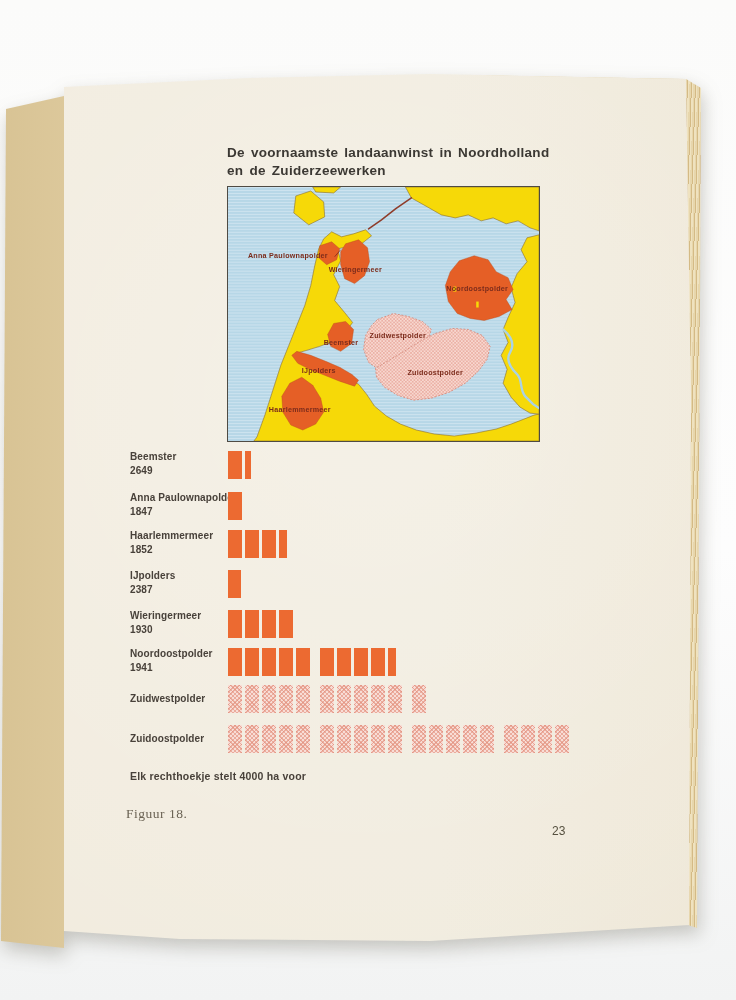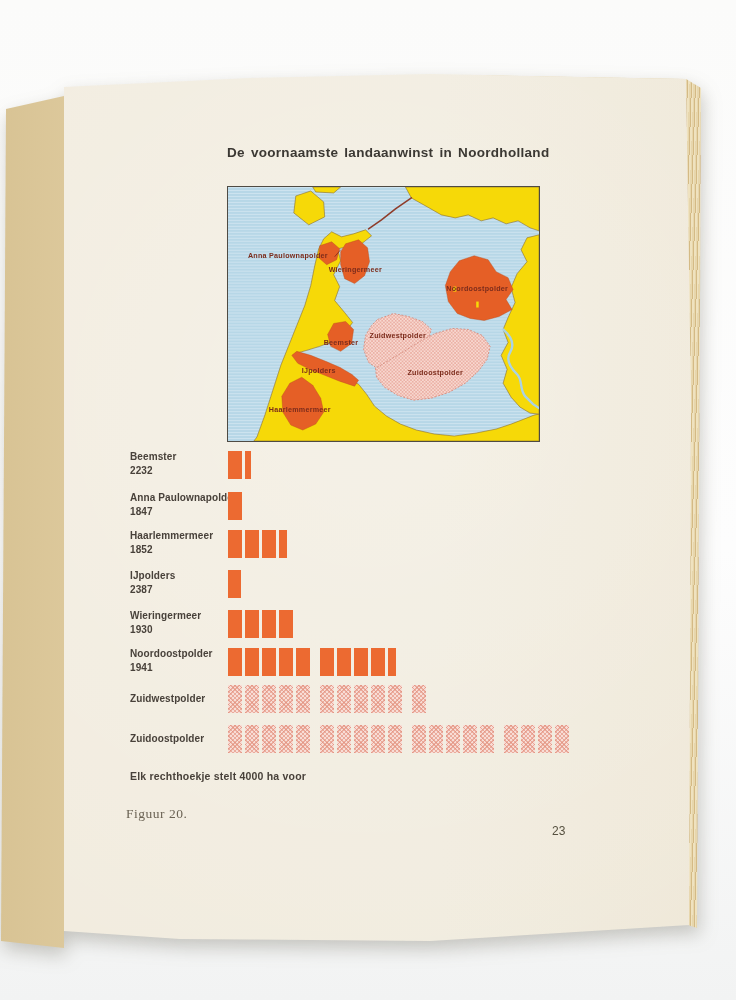--- a/index.html
+++ b/index.html
@@ -81,20 +81,21 @@
 
 <div class="book-wrap">
   <div class="under-pages-left"></div>
   <div class="right-stack"></div>
   <div class="top-stack"></div>
 
   <div class="page">
 
     <div class="page-title">
       <div>De voornaamste landaanwinst in Noordholland</div>
+      <div>en de Zuiderzeewerken</div>
     </div>
 
     <div class="map-box">
       <svg viewBox="0 0 312 255" preserveAspectRatio="none">
         <defs>
           <pattern id="waterStripes" width="4" height="3" patternUnits="userSpaceOnUse">
             <rect width="4" height="3" fill="#cde3ef"></rect>
             <rect y="1.4" width="4" height="1.2" fill="#a9cfe2"></rect>
           </pattern>
           <pattern id="hatch" width="3.4" height="3.4" patternUnits="userSpaceOnUse">
@@ -151,21 +152,21 @@
         <text class="map-label" x="96" y="159">Beemster</text>
         <text class="map-label" x="74" y="187">IJpolders</text>
         <text class="map-label" x="41" y="226">Haarlemmermeer</text>
       </svg>
     </div>
 
     <div id="bar-chart">
         <div class="bar-row">
           <div class="bar-label" style="top: 450px;">
             <div>Beemster</div>
-            <div>2232</div>
+            <div>2649</div>
           </div>
           <div class="bar-units" style="top: 451px;">
             <div class="unit solid" style="width: 14px; margin-right: 3px;"></div>
             <div class="unit solid" style="width: 6px;"></div>
           </div>
         </div>
         <div class="bar-row">
           <div class="bar-label" style="top: 491px;">
             <div>Anna Paulownapolder</div>
             <div>1847</div>
@@ -266,16 +267,16 @@
             <div class="unit hatched" style="width: 14px; margin-right: 3px;"></div>
             <div class="unit hatched" style="width: 14px; margin-right: 3px;"></div>
             <div class="unit hatched" style="width: 14px; margin-right: 3px;"></div>
             <div class="unit hatched" style="width: 14px; margin-right: 3px;"></div>
           </div>
         </div>
       </div>
 
     <div class="legend-line1">Elk rechthoekje stelt 4000 ha voor</div>
 
-    <div class="figure-caption">Figuur 20.</div>
+    <div class="figure-caption">Figuur 18.</div>
     <div class="page-number">23</div>
   </div>
 </div>
 
 </body></html>

